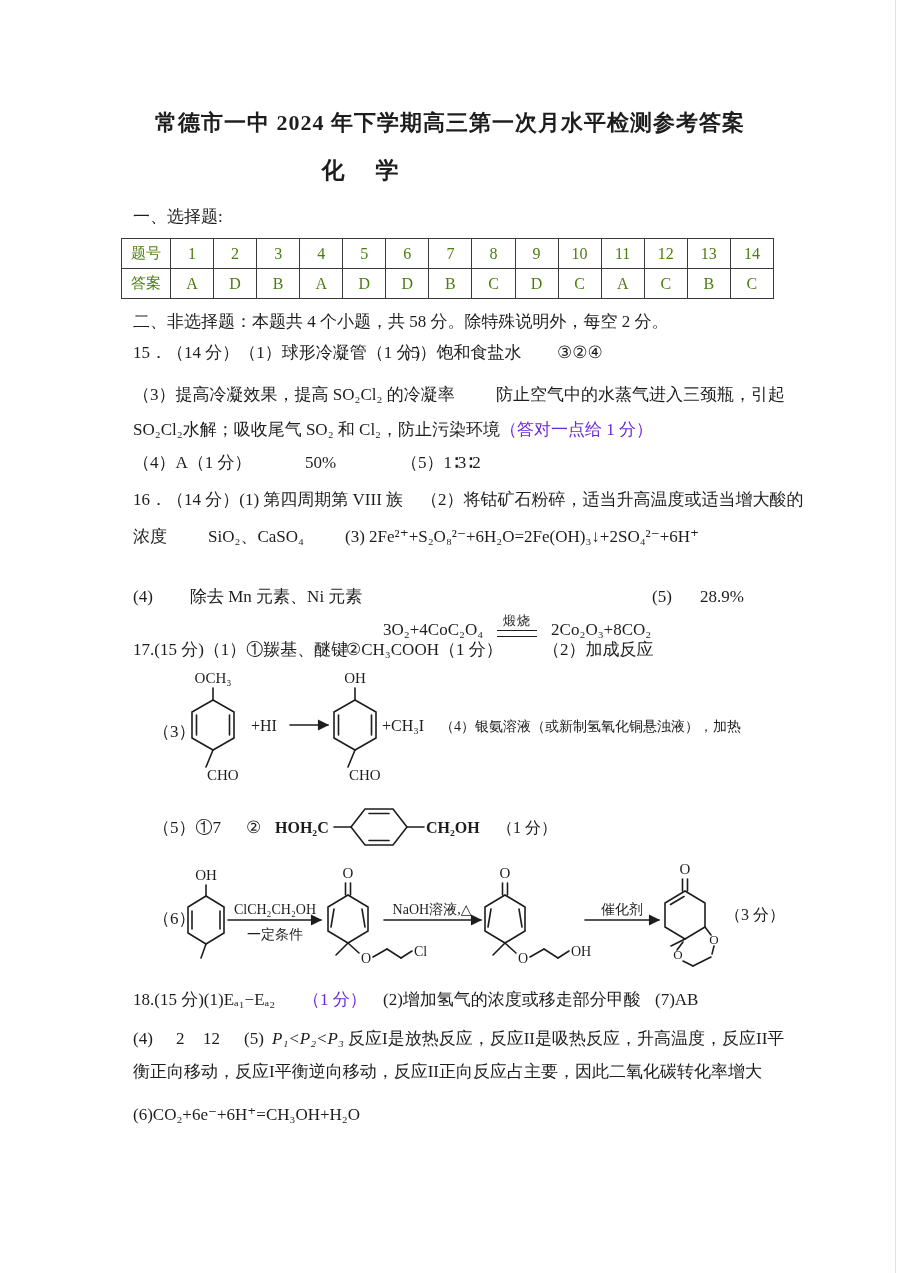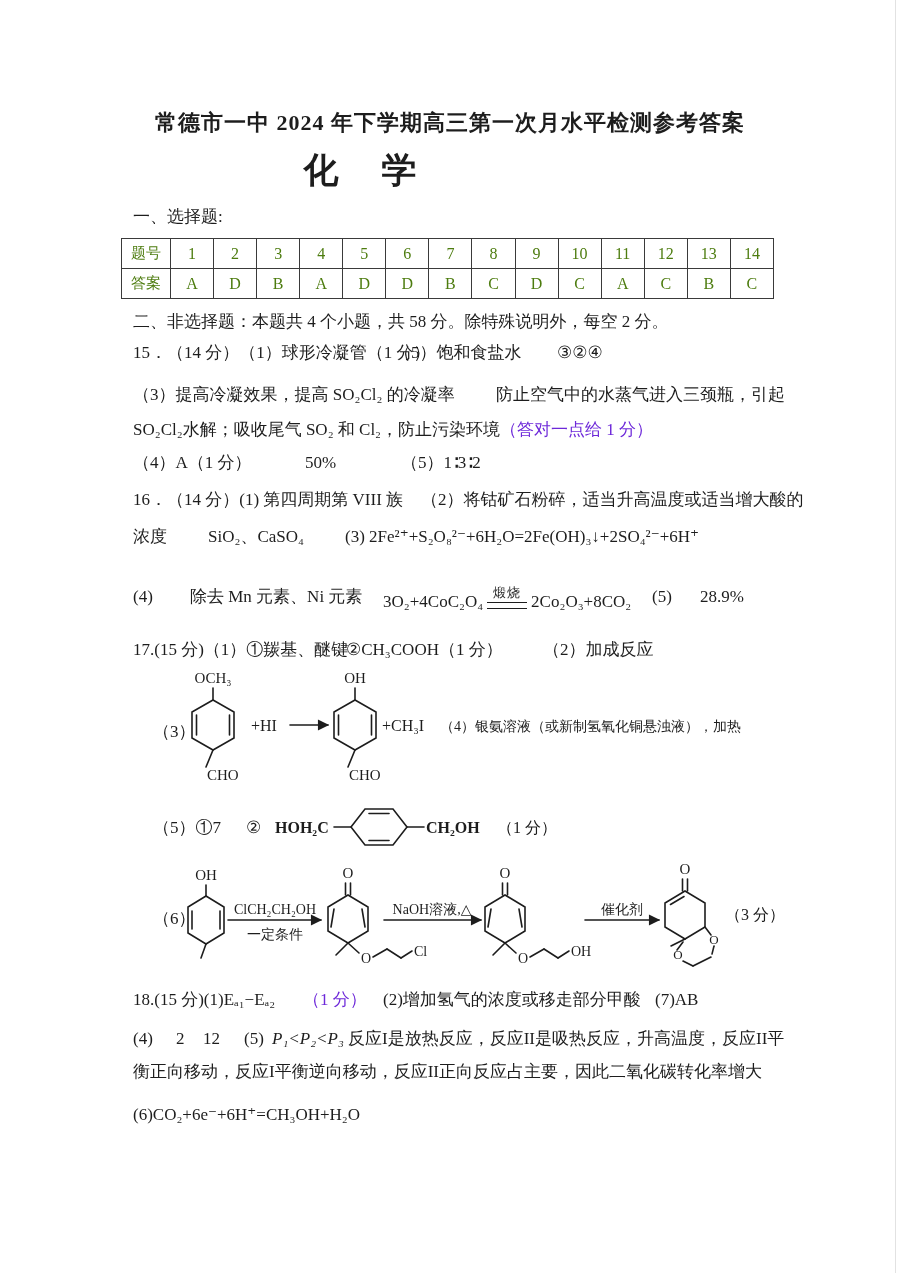--- a/index.html
+++ b/index.html
@@ -4,35 +4,35 @@
 <style>
   html,body{margin:0;padding:0;background:#ffffff;}
   .page{
     position:relative;width:900px;height:1273px;background:#fff;overflow:hidden;
     font-family:"Liberation Serif","DejaVu Serif",serif;color:#1d1d1d;
   }
   .line{position:absolute;left:133px;font-size:17px;line-height:22px;white-space:nowrap;}
   .seg{position:absolute;top:0;white-space:nowrap;}
   .inlineseg{white-space:nowrap;}
   .title{left:0;width:900px;text-align:center;font-weight:bold;font-size:22px;letter-spacing:1px;}
-  .subject{left:0;width:724px;text-align:center;font-weight:bold;font-size:35px;letter-spacing:4px;}
+  .subject{left:0;width:724px;text-align:center;font-weight:bold;font-size:23px;letter-spacing:4px;}
   .muted{color:#6d28d9;}
   .italic{font-style:italic;}
   table.anstable{
     position:absolute;left:121px;top:238px;width:653px;border-collapse:collapse;
     font-size:16px;table-layout:fixed;
   }
   table.anstable td{
     border:1px solid #3a3a3a;text-align:center;height:29px;padding:0;
     font-family:"Liberation Serif","DejaVu Serif",serif;color:#4d7c0f;
   }
   table.anstable td.hd{width:48px;font-size:15px;}
-  .eqline{display:inline-flex;align-items:flex-end;gap:3px;}
+  .eqline{display:inline-flex;align-items:flex-end;gap:13px;}
   .over-eq{display:inline-block;text-align:center;vertical-align:-3px;margin:0 1px;}
-  .over-eq .cond{display:block;font-size:13px;line-height:14px;letter-spacing:1px;}
+  .over-eq .cond{display:block;font-size:13px;line-height:14px;letter-spacing:1px;margin-top:28px;}
   .over-eq .dbar{display:block;width:40px;height:5px;border-top:1.5px solid #1d1d1d;border-bottom:1.5px solid #1d1d1d;margin:2px auto 4px auto;}
   svg.struct{position:absolute;overflow:visible;}
   svg.struct text{fill:#1d1d1d;font-family:"Liberation Serif","DejaVu Serif",serif;}
   svg.struct .bond{stroke:#1d1d1d;stroke-width:1.6;fill:none;stroke-linecap:round;}
   .t17{font-size:17px;}.t16{font-size:16px;}.t15{font-size:15px;}.t14{font-size:14px;}.t13{font-size:13px;}
   .score{fill:#6f6f6f;}
   .edge-right{position:absolute;right:4px;top:0;width:1px;height:100%;background:#e2e2e2;}
 </style>
 </head>
 <body>

